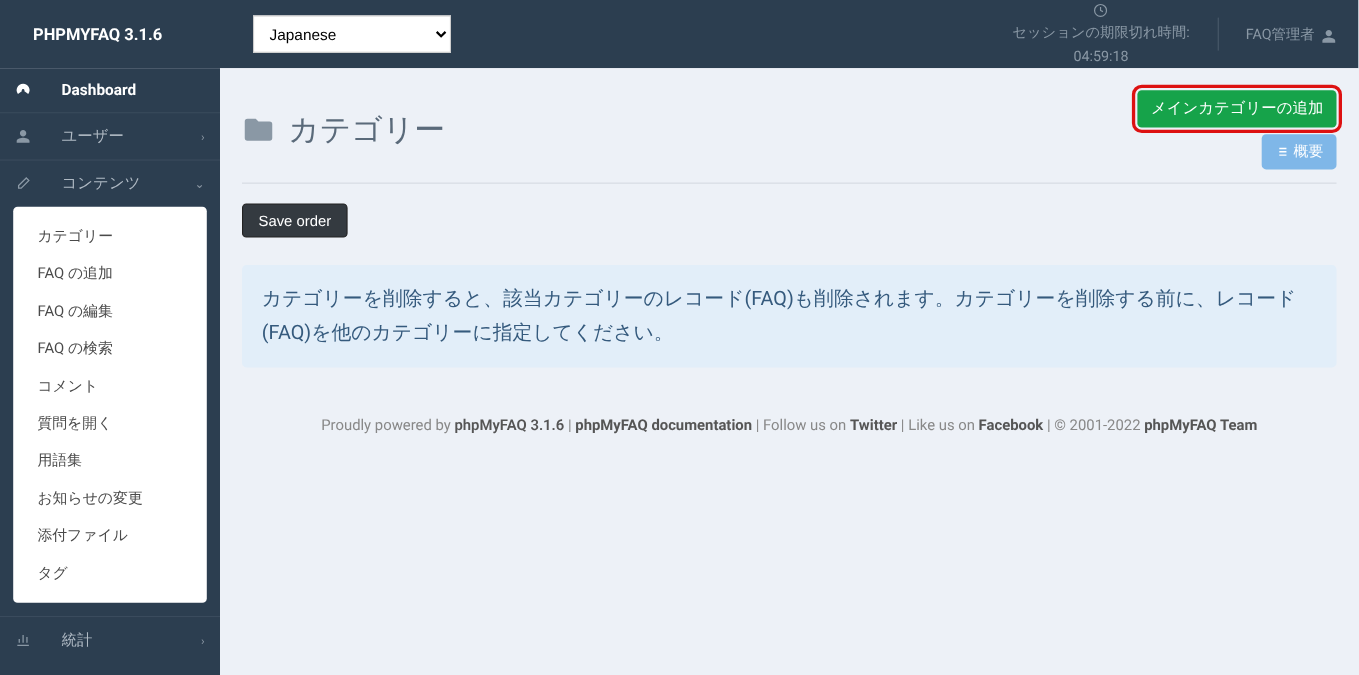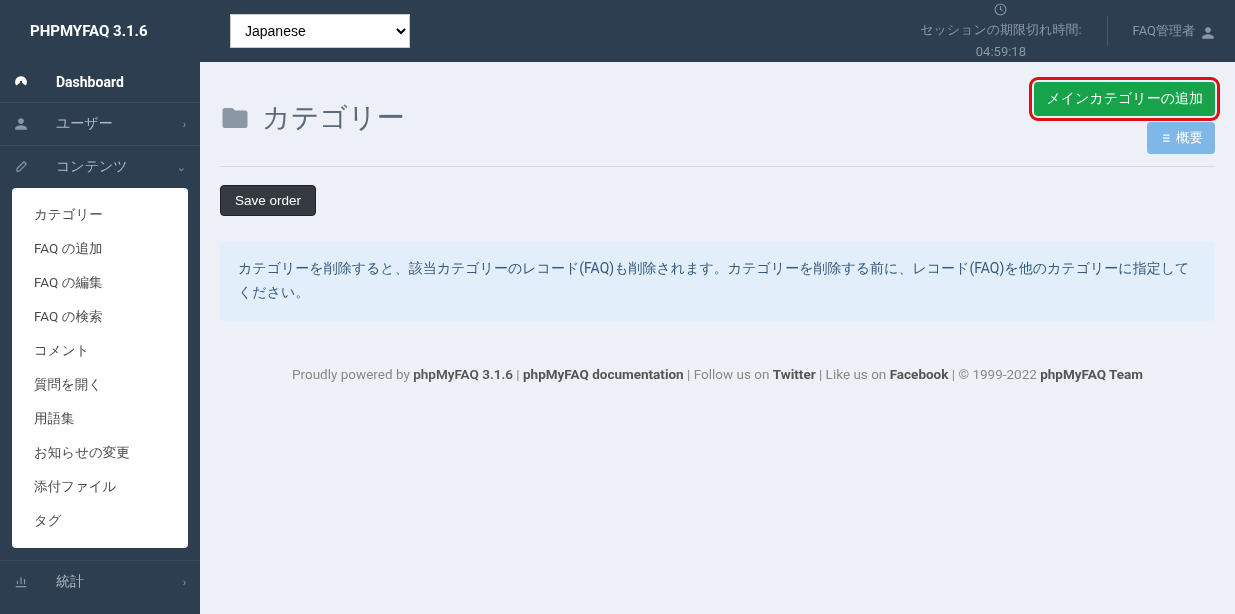--- a/index.html
+++ b/index.html
@@ -154,21 +154,21 @@
       background: #343a40;
       color: #fff;
       border: 1px solid #222;
       padding: 7px 14px;
     }
     .alert-info {
       background: #e2eef9;
       color: #355a7d;
       padding: 16px 18px;
       border-radius: 4px;
-      font-size: 14px;
+      font-size: 18px;
       line-height: 1.7;
       margin-top: 25px;
     }
     .footer {
       text-align: center;
       margin-top: 45px;
       font-size: 13.5px;
       color: #888;
     }
     .footer b { color: #555; font-weight: 600; }
@@ -284,16 +284,16 @@
           <span>概要</span>
         </button>
       </div>
     </div>
 
     <button class="btn btn-dark">Save order</button>
 
     <div class="alert-info">カテゴリーを削除すると、該当カテゴリーのレコード(FAQ)も削除されます。カテゴリーを削除する前に、レコード(FAQ)を他のカテゴリーに指定してください。</div>
 
     <div class="footer">
-      <span>Proudly powered by </span><b>phpMyFAQ 3.1.6</b><span> | </span><a>phpMyFAQ documentation</a><span> | Follow us on </span><a>Twitter</a><span> | Like us on </span><a>Facebook</a><span> | © 1999-2022 </span><a>phpMyFAQ Team</a>
+      <span>Proudly powered by </span><b>phpMyFAQ 3.1.6</b><span> | </span><a>phpMyFAQ documentation</a><span> | Follow us on </span><a>Twitter</a><span> | Like us on </span><a>Facebook</a><span> | © 2001-2022 </span><a>phpMyFAQ Team</a>
     </div>
   </div>
 </div>
 
 </body></html>

